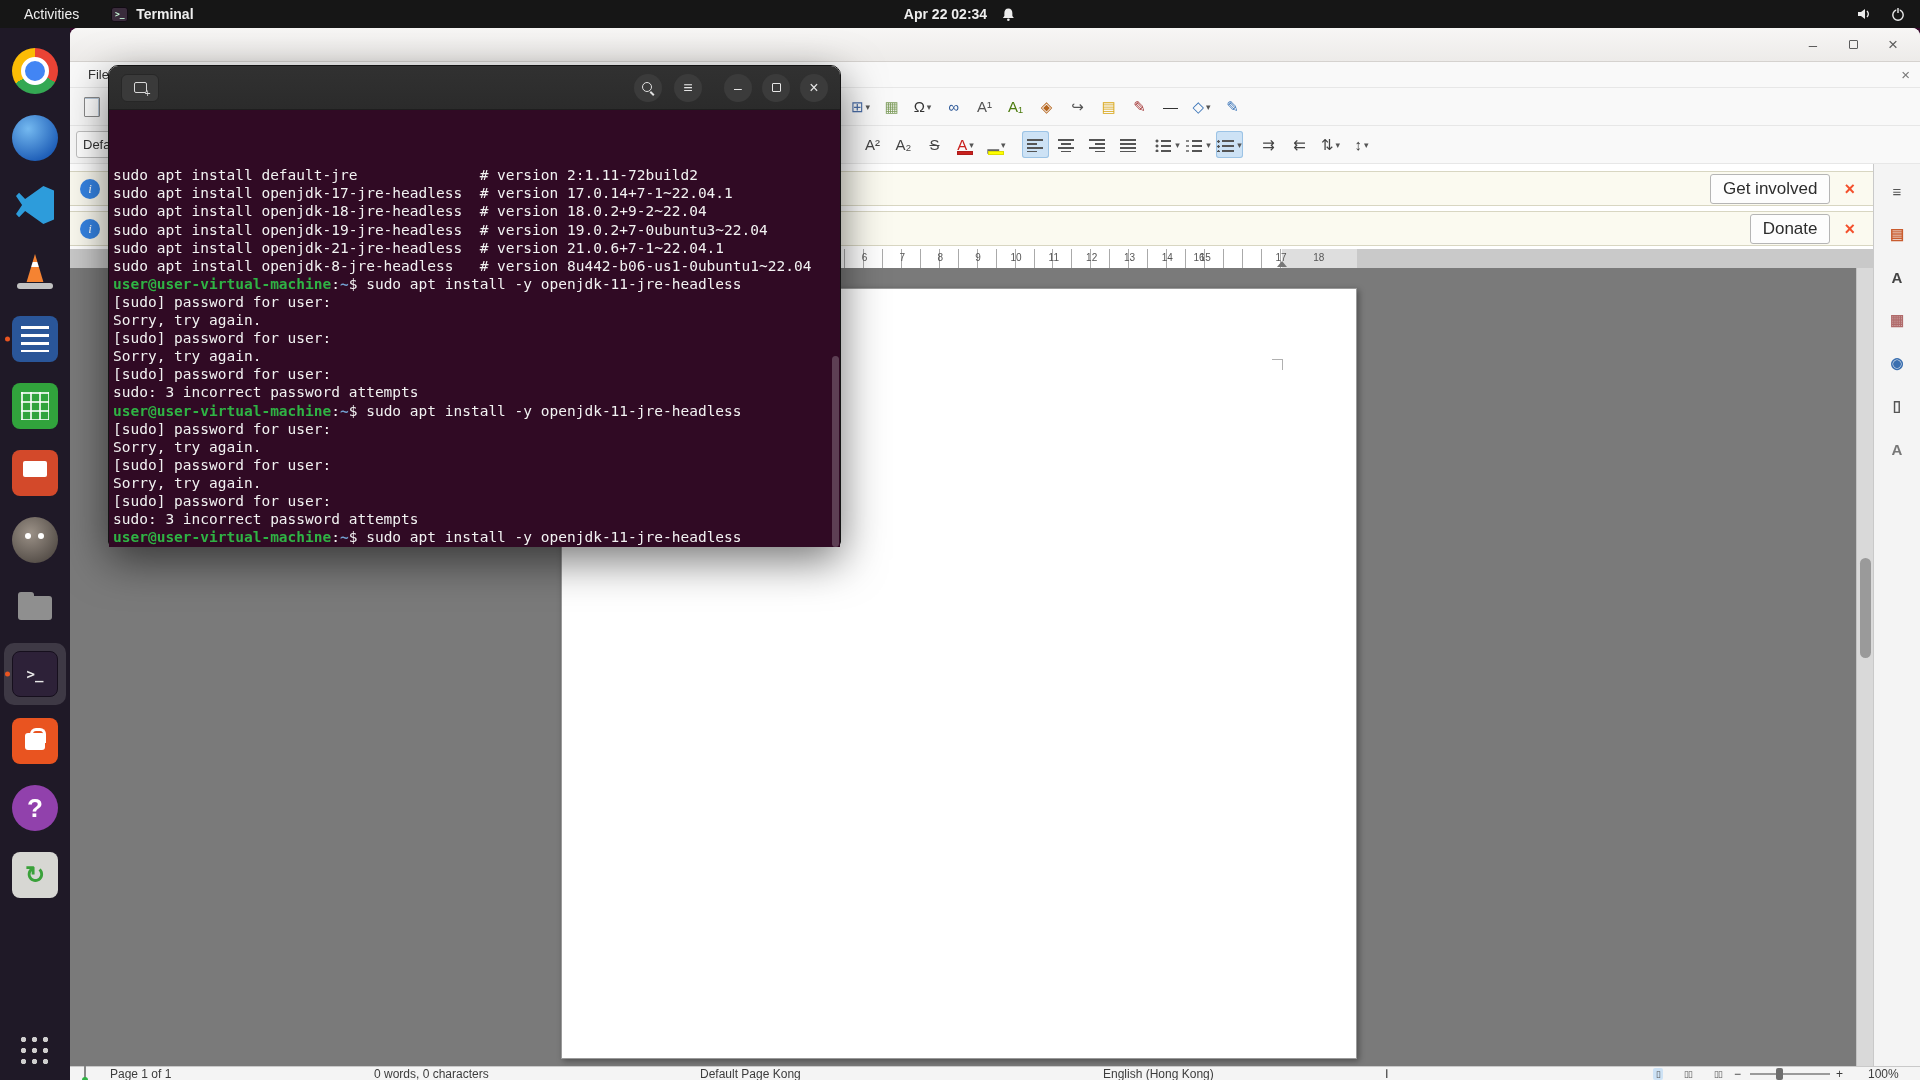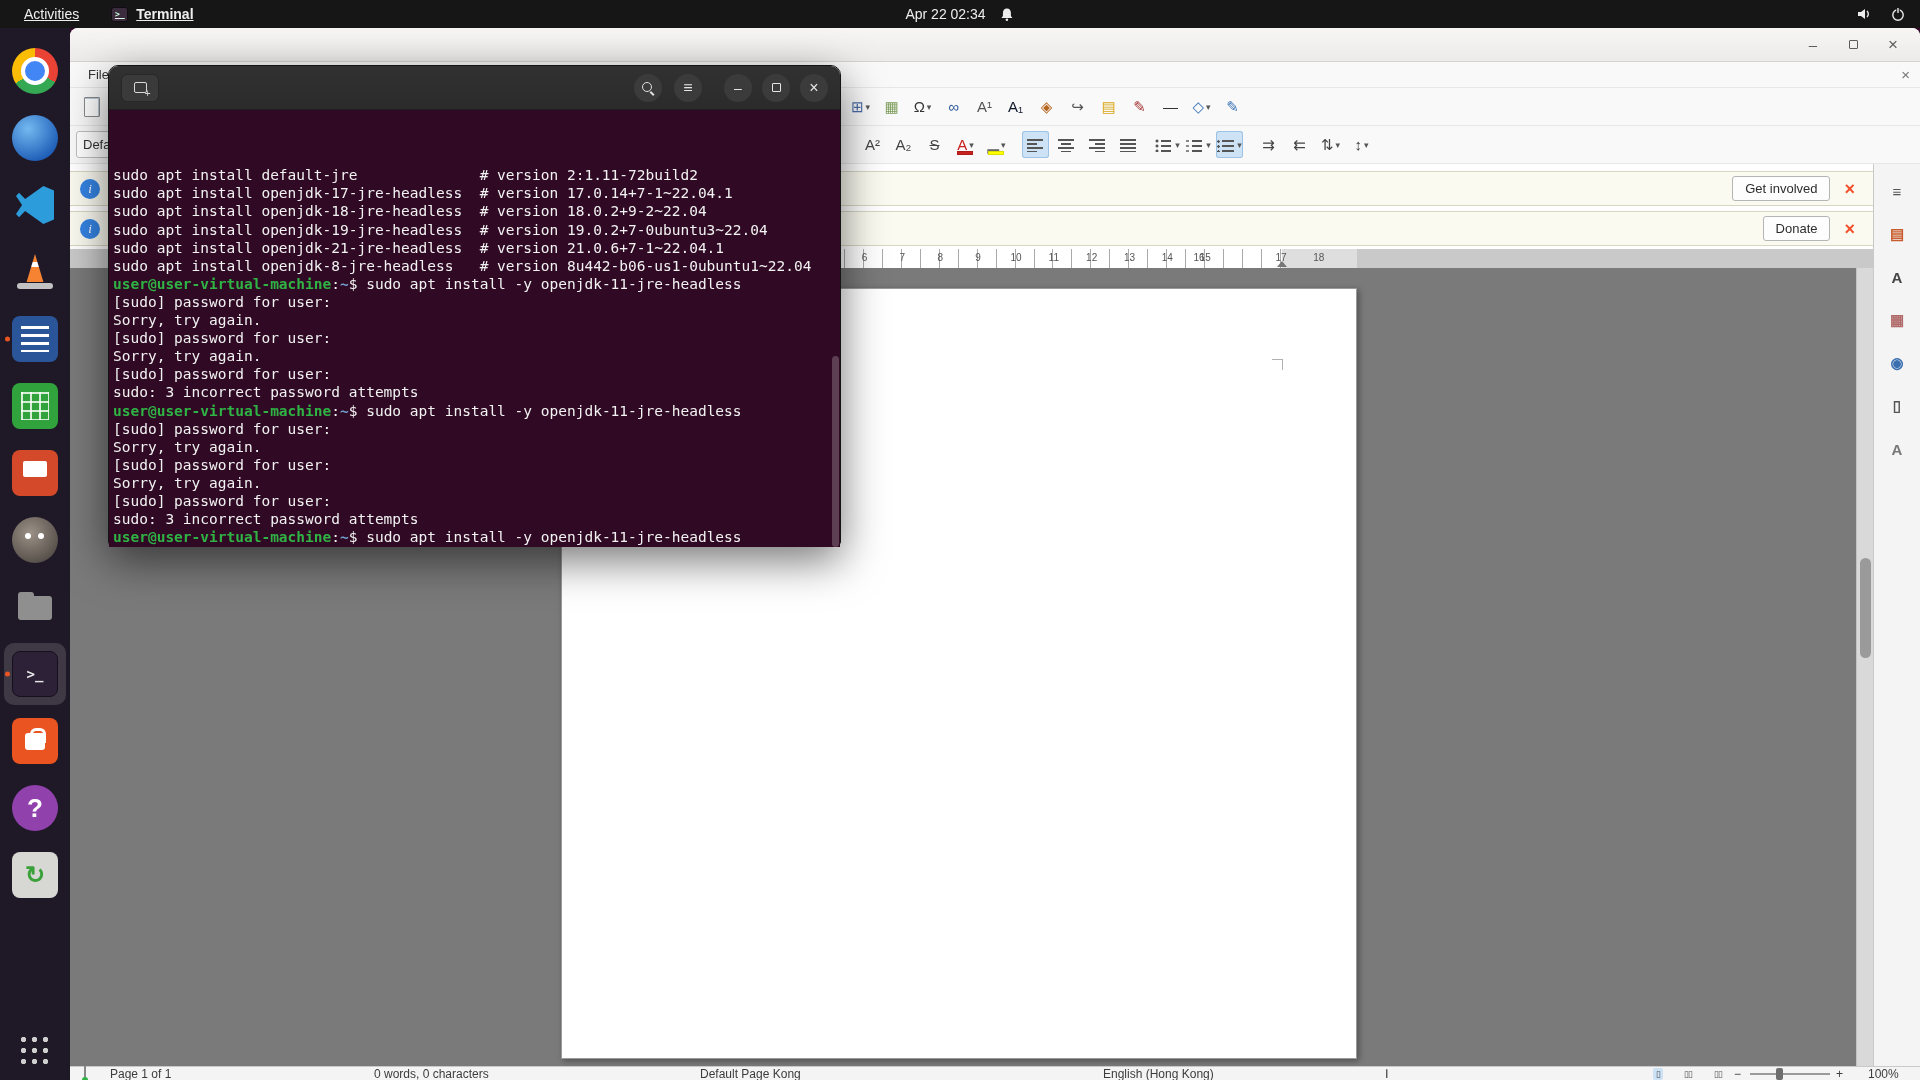--- a/index.html
+++ b/index.html
@@ -3,27 +3,27 @@
 <meta charset="utf-8">
 <style>
   html,body{margin:0;padding:0;background:#000;}
   *{box-sizing:border-box;}
   #screen{position:relative;width:1920px;height:1080px;overflow:hidden;
     background:#35092b;font-family:"Liberation Sans",sans-serif;}
 
   
   .topbar{position:absolute;left:0;top:0;width:1920px;height:28px;background:#161616;
     display:flex;align-items:center;color:#eee;font-size:14px;z-index:60;}
-  .tb-left{display:flex;align-items:center;gap:26px;margin-left:18px;text-decoration:underline;}
+  .tb-left{display:flex;align-items:center;gap:26px;margin-left:18px;}
   .tb-activities{padding:2px 6px;}
   .tb-app{display:flex;align-items:center;gap:8px;font-weight:bold;}
   .mini-term{width:17px;height:15px;background:#3a2c3c;border:1px solid #120b14;border-radius:3px;
     color:#cfd;font-size:8px;line-height:13px;text-align:center;font-family:"DejaVu Sans Mono",monospace;}
   .tb-center{position:absolute;left:50%;top:0;height:28px;transform:translateX(-50%);
-    display:flex;align-items:center;gap:14px;font-weight:normal;}
+    display:flex;align-items:center;gap:14px;font-weight:bold;}
   .tb-right{margin-left:auto;display:flex;align-items:center;gap:18px;margin-right:14px;}
 
   
   .dock{position:absolute;left:0;top:28px;width:70px;height:1052px;background:rgba(30,27,39,0.94);
     z-index:50;display:flex;flex-direction:column;align-items:center;padding-top:12px;}
   .dock-item{position:relative;width:62px;height:62px;margin-bottom:5px;display:flex;
     align-items:center;justify-content:center;border-radius:10px;}
   .dock-item.active{background:rgba(255,255,255,0.14);}
   .run-dot{position:absolute;left:1px;top:50%;transform:translateY(-50%);width:5px;height:5px;
     border-radius:50%;background:#e95420;}
@@ -120,21 +120,21 @@
   .w-main{flex:1;display:flex;min-height:0;}
   .w-left{width:1803px;display:flex;flex-direction:column;}
   .infobar{height:35px;margin-top:5px;background:#fbfaf0;border-top:1px solid #d8d6c2;
     border-bottom:1px solid #d8d6c2;display:flex;align-items:center;padding:0 18px 0 10px;gap:14px;flex:0 0 auto;}
   .infobar:first-child{margin-top:7px;}
   .info-circle{width:20px;height:20px;border-radius:50%;background:#3584e4;color:#fff;
     font-size:13px;font-style:italic;font-family:"Liberation Serif",serif;display:flex;
     align-items:center;justify-content:center;flex:0 0 auto;}
   .ib-spacer{flex:1;}
   .ib-btn{background:#fdfdfd;border:1px solid #b5b5b5;border-radius:3px;padding:4px 12px;
-    font-size:13px;color:#2d2d2d;}
+    font-size:17px;color:#2d2d2d;}
   .ib-close{color:#f4502c;font-size:18px;font-weight:bold;line-height:1;}
   .ruler{height:19px;margin-top:3px;background:#c9c9c9;position:relative;flex:0 0 auto;font-size:10px;color:#555;}
   .ruler-page{position:absolute;left:491px;top:0;width:796px;height:19px;background:#dedede;}
   .ruler-text{position:absolute;left:567px;top:0;width:645px;height:19px;background:#fff;
     background-image:repeating-linear-gradient(90deg,transparent 0 17.9px,#aaa 17.9px 18.93px);}
   .ruler-num{position:absolute;top:3px;transform:translateX(-50%);}
   .indent-marker{position:absolute;top:12px;width:0;height:0;border-left:5px solid transparent;
     border-right:5px solid transparent;border-bottom:6px solid #777;}
   .docarea{flex:1;display:flex;min-height:0;}
   .canvas{width:1786px;position:relative;background:#7a7a7a;overflow:hidden;}
@@ -234,21 +234,21 @@
             <span class="tb-glyph" style="color: rgb(51, 51, 51);">Ω</span>
             <span class="dd">▾</span>
           </div>
           <div class="tb-btn">
             <span class="tb-glyph" style="color: rgb(43, 87, 151);">∞</span>
           </div>
           <div class="tb-btn">
             <span class="tb-glyph" style="color: rgb(85, 85, 85);">A¹</span>
           </div>
           <div class="tb-btn">
-            <span class="tb-glyph" style="color: #0f172a;">A₁</span>
+            <span class="tb-glyph" style="color: #4d7c0f;">A₁</span>
           </div>
           <div class="tb-btn">
             <span class="tb-glyph" style="color: rgb(181, 101, 29);">◈</span>
           </div>
           <div class="tb-btn">
             <span class="tb-glyph" style="color: rgb(85, 85, 85);">↪</span>
           </div>
           <div class="tb-btn">
             <span class="tb-glyph" style="color: rgb(217, 165, 20);">▤</span>
           </div>

